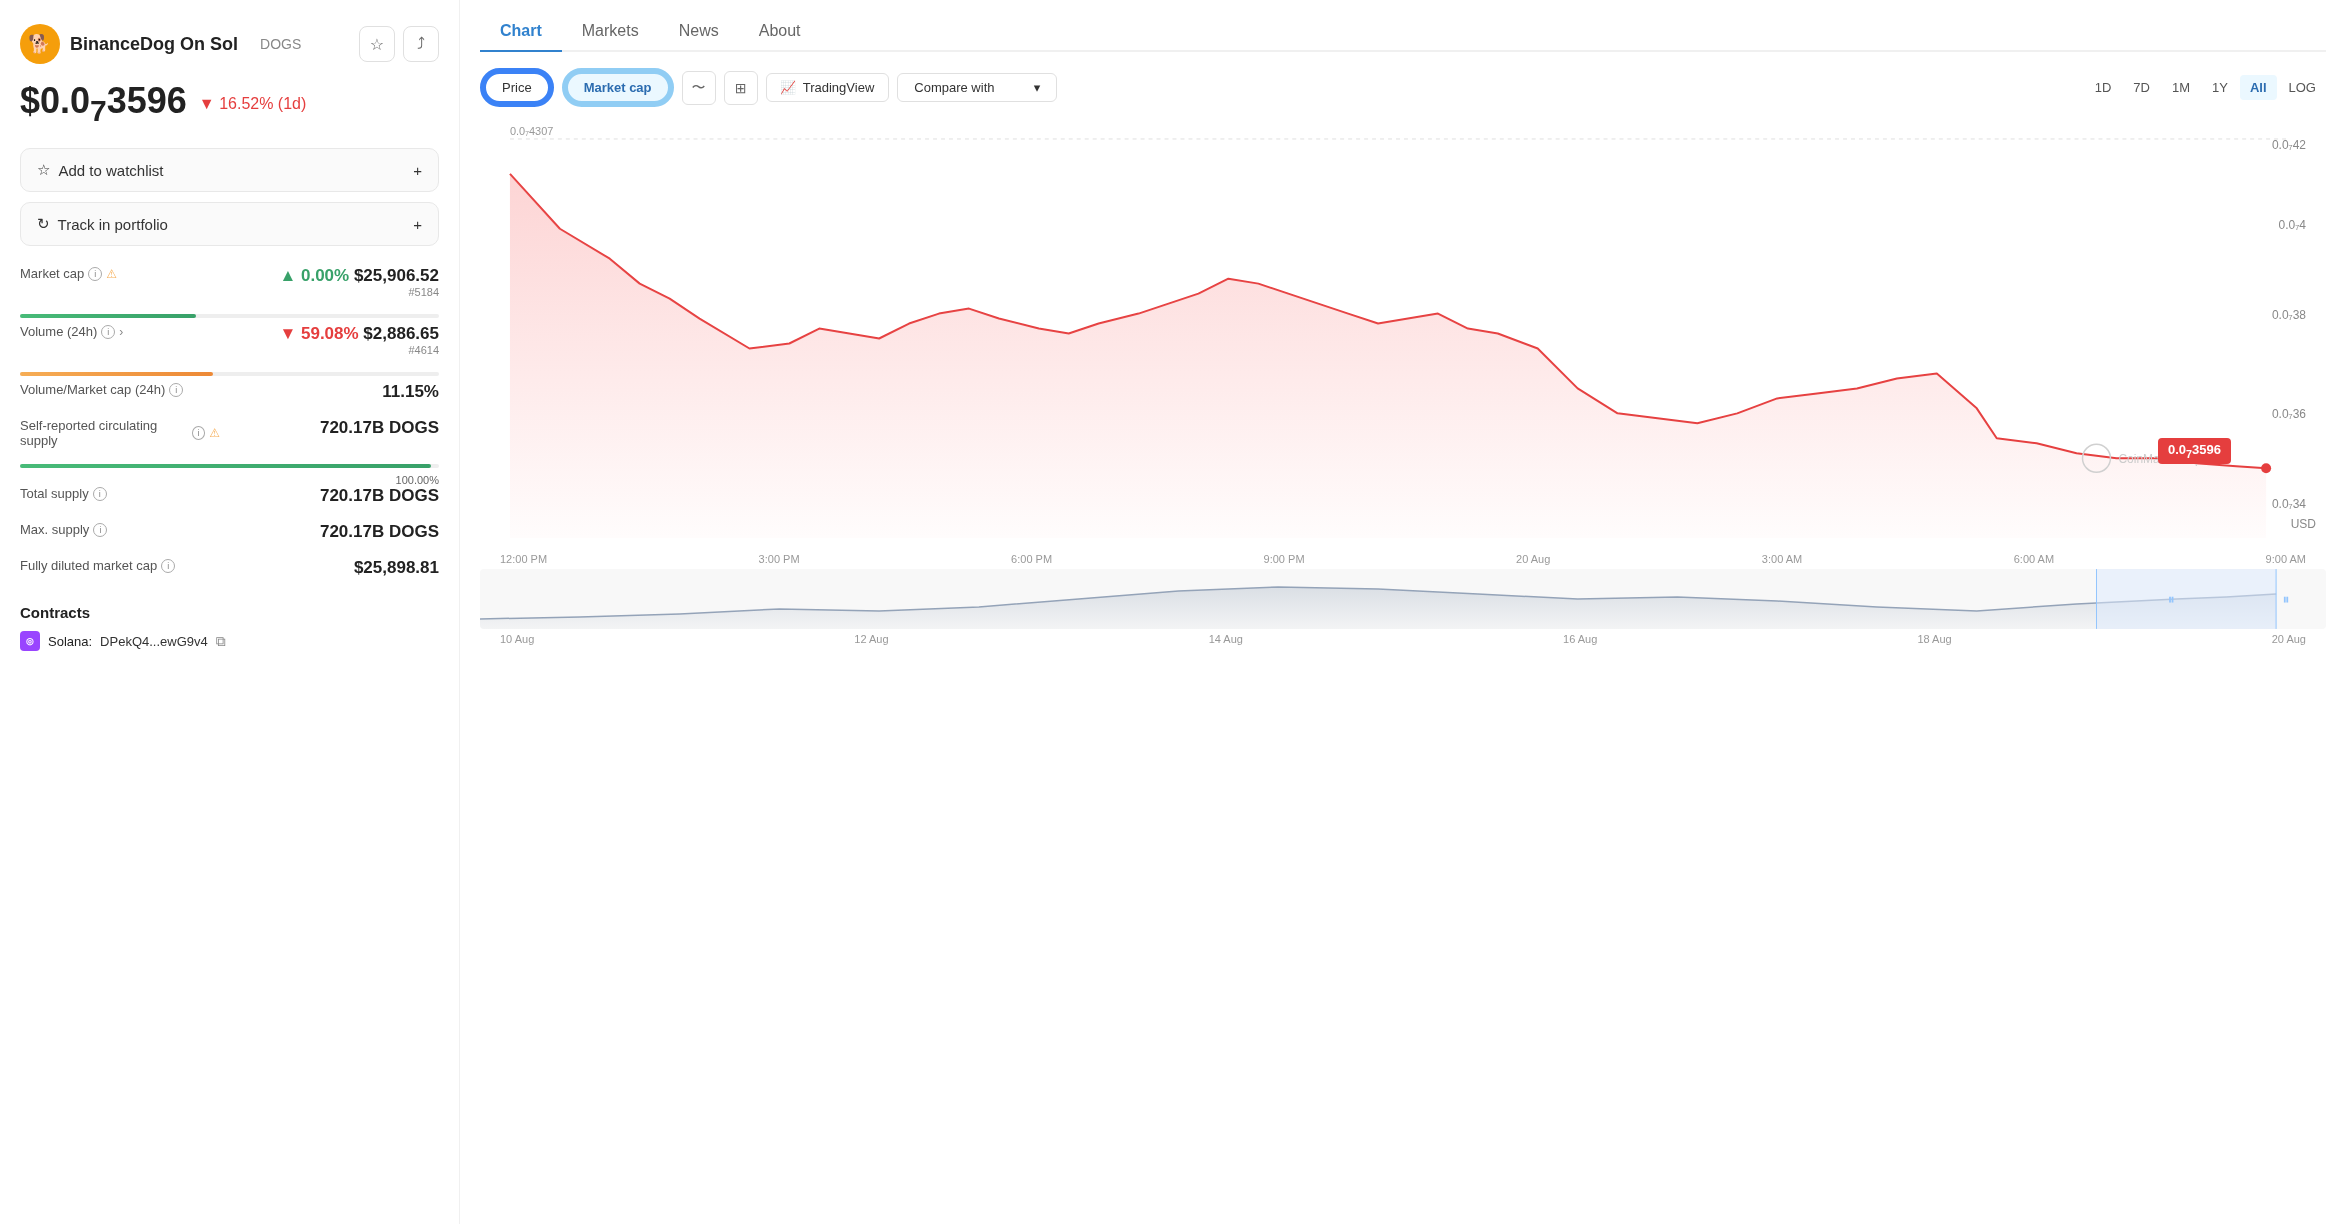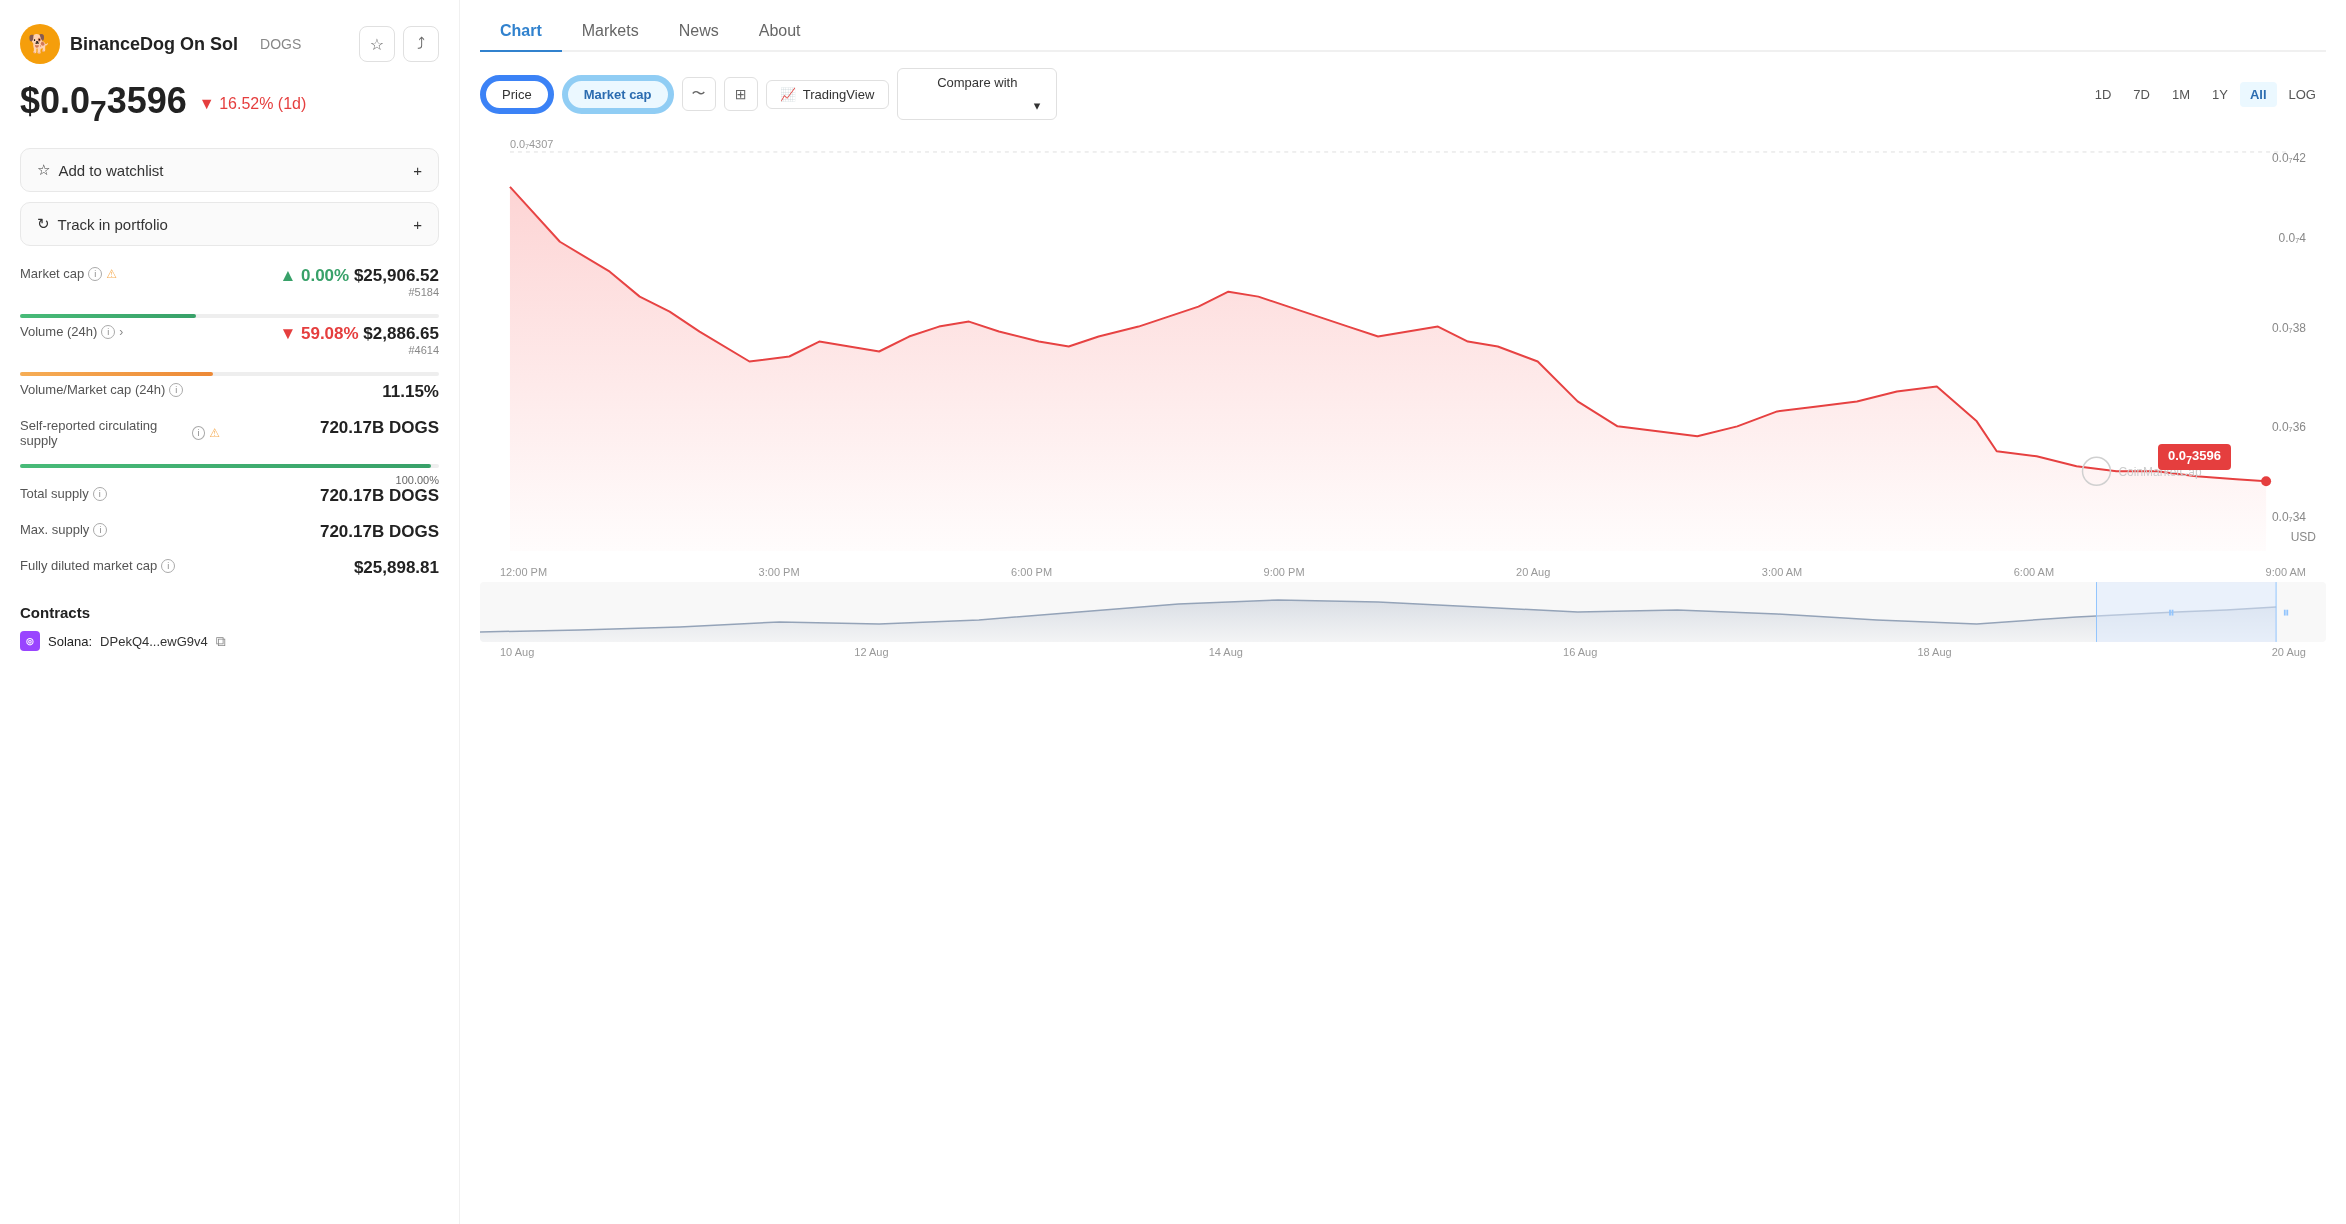--- a/index.html
+++ b/index.html
@@ -47,21 +47,21 @@
     .right-panel { flex: 1; padding: 12px 20px; }
     .tabs { display: flex; gap: 0; border-bottom: 2px solid #f0f0f0; margin-bottom: 16px; }
     .tab { padding: 10px 20px; font-size: 16px; color: #666; cursor: pointer; border-bottom: 2px solid transparent; margin-bottom: -2px; }
     .tab.active { color: #3182ce; border-bottom: 2px solid #3182ce; font-weight: 600; }
 
     .chart-controls { display: flex; align-items: center; gap: 8px; margin-bottom: 12px; flex-wrap: wrap; }
     .ctrl-btn { padding: 6px 16px; border: 6px solid #3b82f6; border-radius: 20px; background: #fff; cursor: pointer; font-size: 13px; color: #333; }
     .ctrl-btn.active { background: #ebf8ff; border-color: #90cdf4; color: #2b6cb0; font-weight: 600; }
     .chart-icon-btn { width: 34px; height: 34px; border: 1px solid #e0e0e0; border-radius: 6px; background: #fff; cursor: pointer; display: flex; align-items: center; justify-content: center; color: #666; font-size: 14px; }
     .tradingview-btn { display: flex; align-items: center; gap: 6px; padding: 6px 14px; border: 1px solid #e0e0e0; border-radius: 6px; background: #fff; cursor: pointer; font-size: 13px; color: #333; }
-    .compare-btn { display: flex; align-items: center; gap: 8px; padding: 6px 16px; border: 1px solid #e0e0e0; border-radius: 6px; background: #fff; cursor: pointer; font-size: 13px; color: #333; min-width: 160px; flex-direction: column; }
+    .compare-btn { display: flex; align-items: center; gap: 8px; padding: 6px 16px; border: 1px solid #e0e0e0; border-radius: 6px; background: #fff; cursor: pointer; font-size: 13px; color: #333; min-width: 160px; }
     .time-btns { display: flex; gap: 2px; margin-left: auto; }
     .time-btn { padding: 5px 10px; border: none; background: transparent; cursor: pointer; font-size: 13px; color: #555; border-radius: 4px; }
     .time-btn.active { background: #ebf8ff; color: #2b6cb0; font-weight: 600; }
     .log-btn { padding: 5px 10px; border: none; background: transparent; cursor: pointer; font-size: 13px; color: #555; }
 
     .chart-area { position: relative; background: #fff; border-radius: 8px; margin-bottom: 8px; }
     .chart-svg { width: 100%; }
     .x-axis { display: flex; justify-content: space-between; padding: 4px 20px; font-size: 11px; color: #999; }
     .mini-chart { height: 60px; background: #f8f8f8; border-radius: 4px; position: relative; overflow: hidden; }
     .mini-chart-dates { display: flex; justify-content: space-between; padding: 4px 20px; font-size: 11px; color: #999; }
@@ -251,21 +251,21 @@
 
         <path d="M30,55 L80,110 L130,140 L160,165 L190,180 L220,200 L270,230 L310,225 L340,210 L370,215 L400,220 L430,205 L460,195 L490,190 L520,200 L560,210 L590,215 L620,205 L660,195 L690,185 L720,175 L750,160 L780,165 L810,175 L840,185 L870,195 L900,205 L930,200 L960,195 L990,210 L1020,215 L1060,230 L1100,270 L1140,295 L1180,300 L1220,305 L1260,295 L1300,280 L1340,275 L1380,270 L1420,260 L1460,255 L1500,290 L1520,320 L1560,325 L1600,335 L1640,340 L1680,340 L1720,345 L1760,348 L1790,350 L1790,420 L30,420 Z" fill="url(#chartGrad)"></path>
 
         <circle cx="1790" cy="350" r="5" fill="#e53e3e"></circle>
 
         <circle cx="1620" cy="340" r="14" fill="none" stroke="#d0d0d0" stroke-width="1.5"></circle>
         <text x="1642" y="345" font-size="12" fill="#ccc">CoinMarketCap</text>
       </svg>
 
       
-      <div style="position:absolute; top:312px; right:95px; background:#e53e3e; color:white; padding:4px 10px; border-radius:4px; font-size:13px; font-weight:600;margin-left:20px;">
+      <div style="position:absolute; top:319px; right:95px; background:#e53e3e; color:white; padding:4px 10px; border-radius:4px; font-size:13px; font-weight:600;margin-left:20px;">
         0.0<sub>7</sub>3596
       </div>
 
       
       <div style="position:absolute; bottom:10px; right:10px; font-size:12px; color:#888;">USD</div>
     </div>
 
     <div class="x-axis">
       <span>12:00 PM</span>
       <span>3:00 PM</span>

